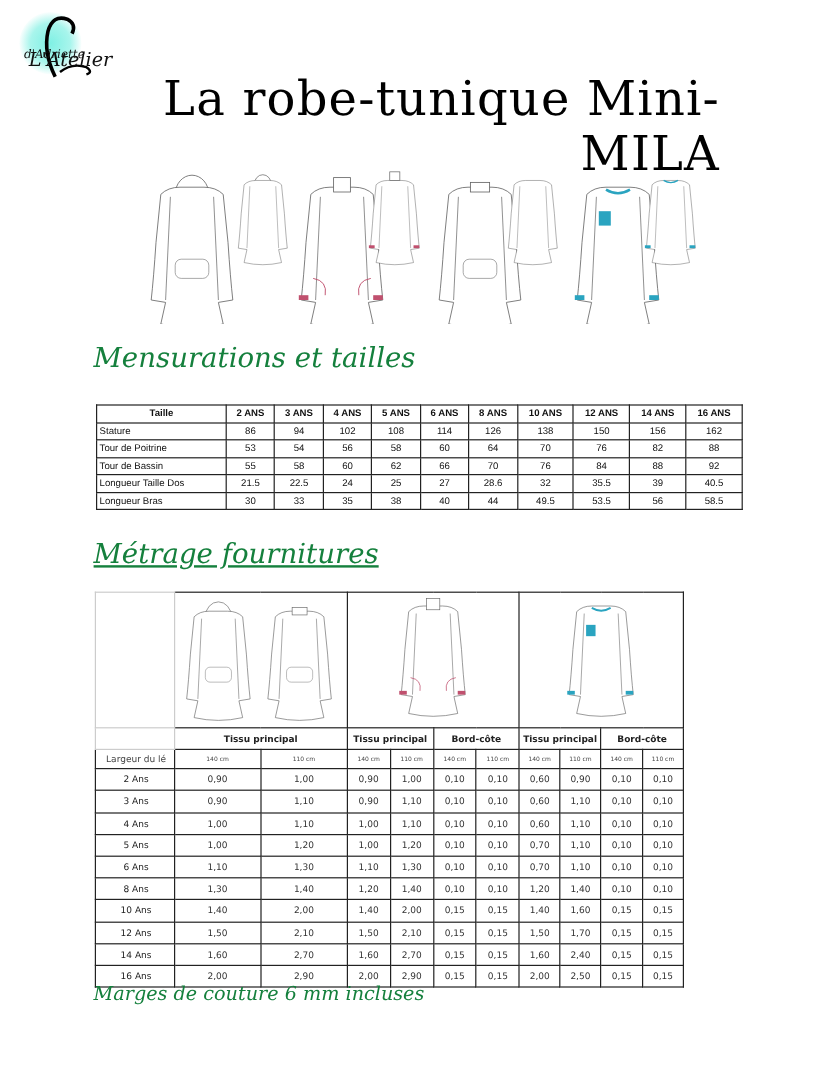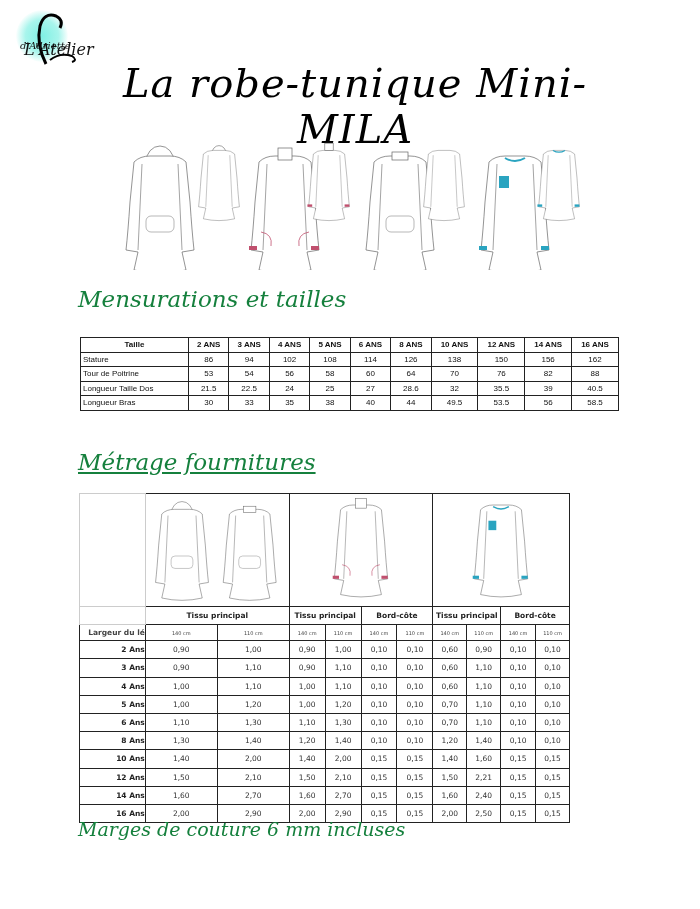--- a/index.html
+++ b/index.html
@@ -6,45 +6,45 @@
     html, body { width: 700px; height: 909px; background: #ffffff; overflow: hidden; }
     body { position: relative; font-family: "Liberation Sans", sans-serif; color: #111; }
 
     .logo { position: absolute; left: 6px; top: 4px; width: 80px; height: 64px; }
     .logo .glow { position: absolute; left: 10px; top: 6px; width: 52px; height: 52px; border-radius: 50%;
       background: radial-gradient(circle, #7ff0e4 0%, #a8f5ec 45%, rgba(255,255,255,0) 72%); }
     .logo .l1 { position: absolute; left: 18px; top: 20px; font-family: "DejaVu Serif", serif; font-style: italic; font-size: 16px; margin-top: 16px; }
     .logo .l2 { position: absolute; left: 14px; top: 36px; font-family: "DejaVu Serif", serif; font-style: italic; font-size: 10px; }
     .logo svg { position: absolute; left: 0; top: 0; }
 
-    .title { position: absolute; left: 110px; top: 60px; width: 490px; text-align: center;
-      font-family: "DejaVu Serif", serif; font-style: italic; font-size: 40px; letter-spacing: 1px; color: #000; }
+    .title { position: absolute; left: 110px; top: 60px; width: 490px; text-align: right;
+      font-family: "DejaVu Serif", serif; font-size: 40px; letter-spacing: 1px; color: #000; }
 
     .drawings { position: absolute; left: 120px; top: 142px; width: 460px; height: 128px; }
 
     .h2 { position: absolute; font-family: "DejaVu Serif", serif; font-style: italic; font-size: 23px; color: #15803d; }
 
     
     table { border-collapse: collapse; }
     .sizes { position: absolute; left: 80px; top: 337px; width: 539px; font-size: 8px; padding-left: 30px; }
     .sizes td, .sizes th { border: 1px solid #222; height: 14.5px; padding: 0 2px; }
     .sizes th { font-weight: bold; text-align: center; }
     .sizes td { text-align: center; }
     .sizes td.lbl { text-align: left; }
 
     
     .fab { position: absolute; left: 79px; top: 493px; width: 491px; font-size: 7.5px; }
     .fab td { border: 1px solid #222; text-align: center; padding: 0; height: 18.2px; color: #333; font-family: "DejaVu Sans", sans-serif; }
-    .fab td.lbl { text-align: right; padding-left: 2px; font-weight: bold; color: #222; }
+    .fab td.lbl { text-align: center; padding-left: 2px; font-weight: normal; color: #222; }
     .fab td.hd { font-weight: bold; height: 16px; font-size: 7.5px; color: #222; }
     .fab td.w { font-size: 5px; height: 16px; color: #444; }
     .fab td.blank { border-color: #ccc; }
     .fab tr.img td { height: 113px; }
 
-    .footer { left: 78px; top: 818px; font-size: 19px; }
+    .footer { left: 78px; top: 818px; font-size: 16px; }
   </style>
 </head>
 <body>
 
 <svg width="0" height="0" style="position:absolute">
   <defs>
     <g id="dress">
       <path d="M14 20 Q20 14 30 14 L50 14 Q60 14 66 20 L70 60 Q72 90 74 108 L62 110 L66 128 Q40 134 14 128 L18 110 L6 108 Q8 90 10 60 Z" fill="#fff" stroke="#666" stroke-width="0.7"></path>
       <path d="M22 22 L18 108 M58 22 L62 108" fill="none" stroke="#666" stroke-width="0.6"></path>
     </g>
@@ -151,20 +151,33 @@
         <td>53</td>
         <td>54</td>
         <td>56</td>
         <td>58</td>
         <td>60</td>
         <td>64</td>
         <td>70</td>
         <td>76</td>
         <td>82</td>
         <td>88</td>
+      </tr>
+      <tr>
+        <td class="lbl">Tour de Bassin</td>
+        <td>55</td>
+        <td>58</td>
+        <td>60</td>
+        <td>62</td>
+        <td>66</td>
+        <td>70</td>
+        <td>76</td>
+        <td>84</td>
+        <td>88</td>
+        <td>92</td>
       </tr>
       <tr>
         <td class="lbl">Longueur Taille Dos</td>
         <td>21.5</td>
         <td>22.5</td>
         <td>24</td>
         <td>25</td>
         <td>27</td>
         <td>28.6</td>
         <td>32</td>
@@ -357,21 +370,21 @@
       </tr>
       <tr>
         <td class="lbl">12 Ans</td>
         <td>1,50</td>
         <td>2,10</td>
         <td>1,50</td>
         <td>2,10</td>
         <td>0,15</td>
         <td>0,15</td>
         <td>1,50</td>
-        <td>2,21</td>
+        <td>1,70</td>
         <td>0,15</td>
         <td>0,15</td>
       </tr>
       <tr>
         <td class="lbl">14 Ans</td>
         <td>1,60</td>
         <td>2,70</td>
         <td>1,60</td>
         <td>2,70</td>
         <td>0,15</td>

